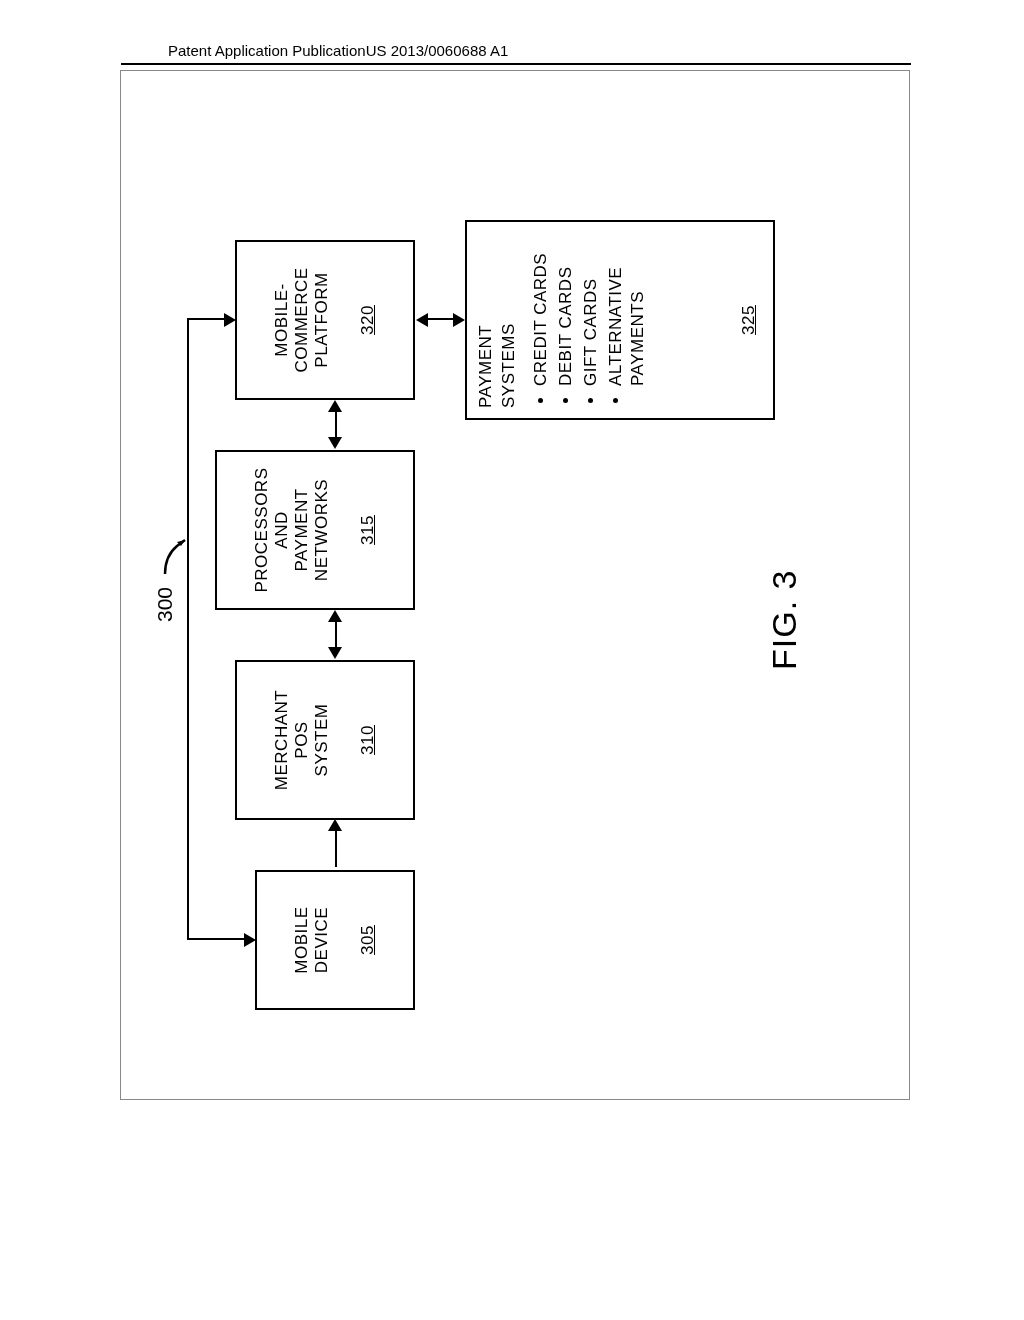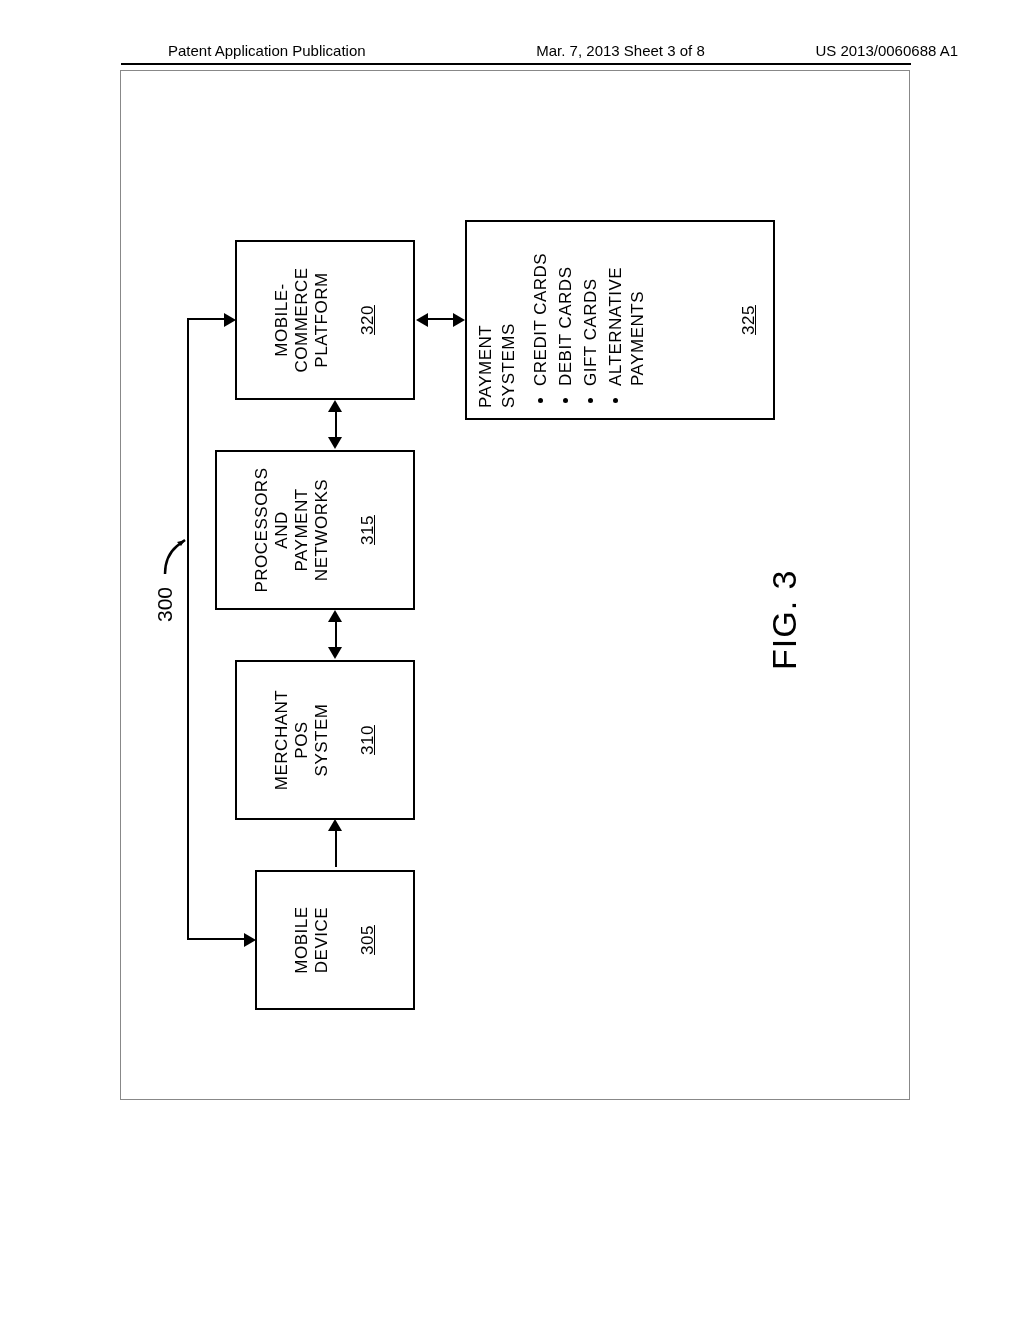--- a/index.html
+++ b/index.html
@@ -160,21 +160,20 @@
 </style>
 </head>
 <body>
 
 <div class="page">
   <div class="hrule"></div>
 </div>
 
 <div class="header" style="position:absolute; top:42px; left:120px; width:790px;">
   <div class="hl">Patent Application Publication</div>
-  <div class="hc">Mar. 7, 2013  Sheet 3 of 8</div>
   <div class="hr">US 2013/0060688 A1</div>
 </div>
 
 <div class="diagram-outer" style="top:150px; left:165px;">
   <div class="diagram">
 
     <div class="lbl300">300</div>
     <div class="ptr300">
       <svg viewBox="0 0 46 26">
         <path d="M2 2 Q 20 2 30 14 L 36 22" fill="none" stroke="#000" stroke-width="2.5"></path>

